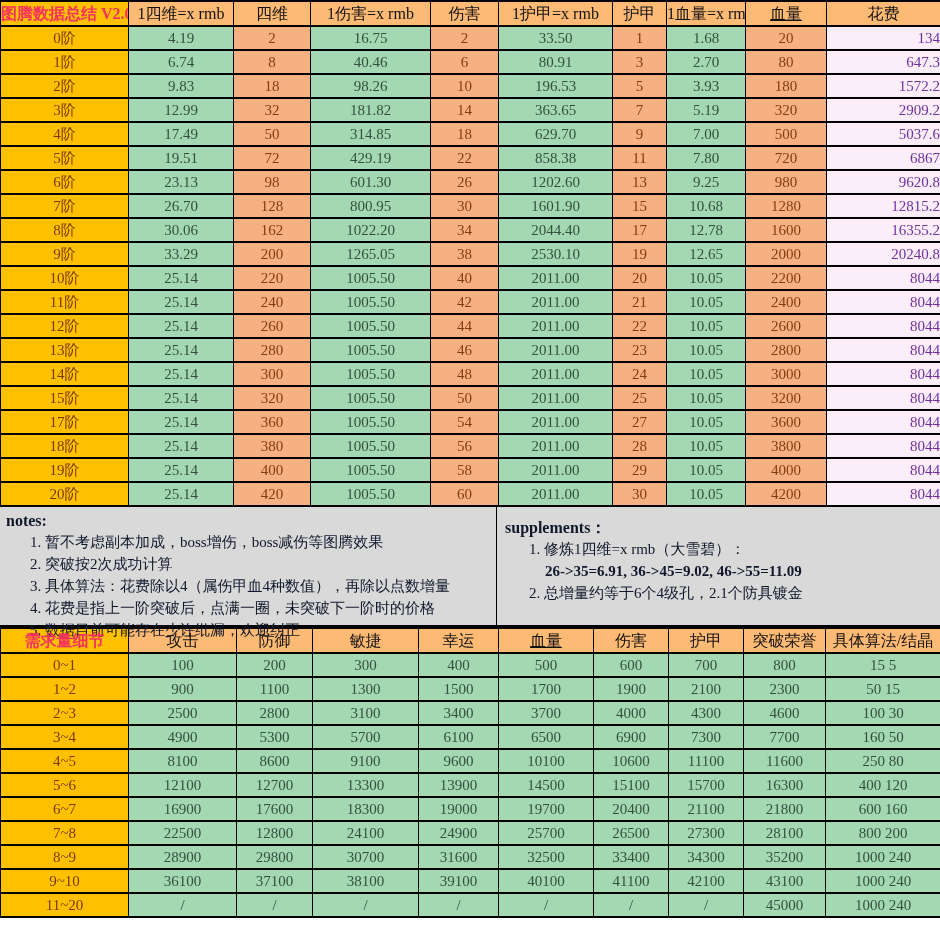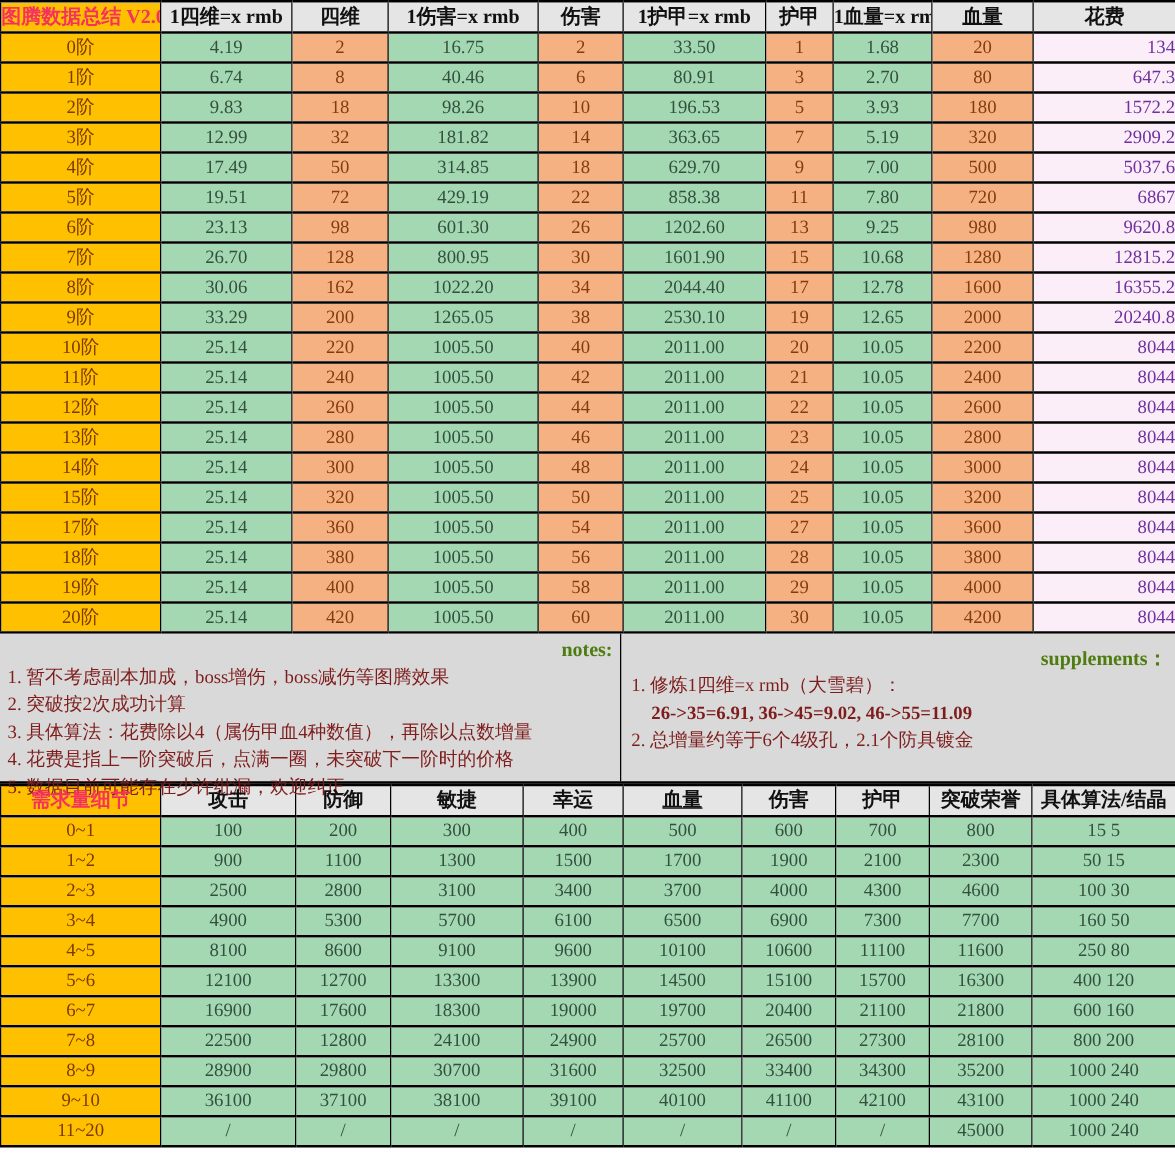--- a/index.html
+++ b/index.html
@@ -10,43 +10,43 @@
   }
   table{border-collapse:collapse;table-layout:fixed;width:940px;}
   th,td{
     border:1px solid #000;border-top-width:2px;border-bottom-width:2px;
     padding:0;text-align:center;vertical-align:middle;
     font-weight:normal;font-size:15px;line-height:1;
     overflow:hidden;white-space:nowrap;height:22px;
   }
   thead th{height:23px;font-size:16px;}
   .title-cell{background:#ffc000;color:#f5315f;font-weight:bold;font-size:16px;}
-  .col-head{background:#e5e5e5;color:#111111;font-weight:bold;}
+  .col-head{background:#fdba74;color:#111111;}
   .col-head.u{text-decoration:underline;}
   .row-label{background:#ffc000;color:#7a3a00;}
   
   .t-top td{background:#a3d8b2;color:#33503f;}
   .t-top td:nth-child(odd){background:#f6b183;color:#843c0c;}
   .t-top td:nth-child(10){background:#fbeef9;color:#7030a0;text-align:right;}
   
   .t-bot td{background:#a3d8b2;color:#33503f;}
   
   .notes-strip{
     display:flex;width:940px;height:120px;background:#d9d9d9;
     border-bottom:2px solid #000;box-sizing:border-box;
   }
   .notes-left{
     width:497px;box-sizing:border-box;border-right:1px solid #000;
     padding:3px 6px 0 6px;
   }
   .notes-right{
     flex:1;box-sizing:border-box;padding:10px 6px 0 8px;
   }
-  .blk-title{font-weight:bold;font-size:16px;color:#4d7c0f;line-height:21px;text-align:right;}
-  .note-line{font-size:15px;color:#7f1d1d;line-height:22px;}
+  .blk-title{font-weight:bold;font-size:16px;color:#0f172a;line-height:21px;}
+  .note-line{font-size:15px;color:#0f172a;line-height:22px;margin-left:24px;}
   .note-line.indent{padding-left:16px;font-weight:bold;}
 </style>
 </head>
 <body>
 
 <table class="t-top" id="topTable">
   <colgroup id="topCols">
       <col style="width:128px">
       <col style="width:105px">
       <col style="width:77px">

